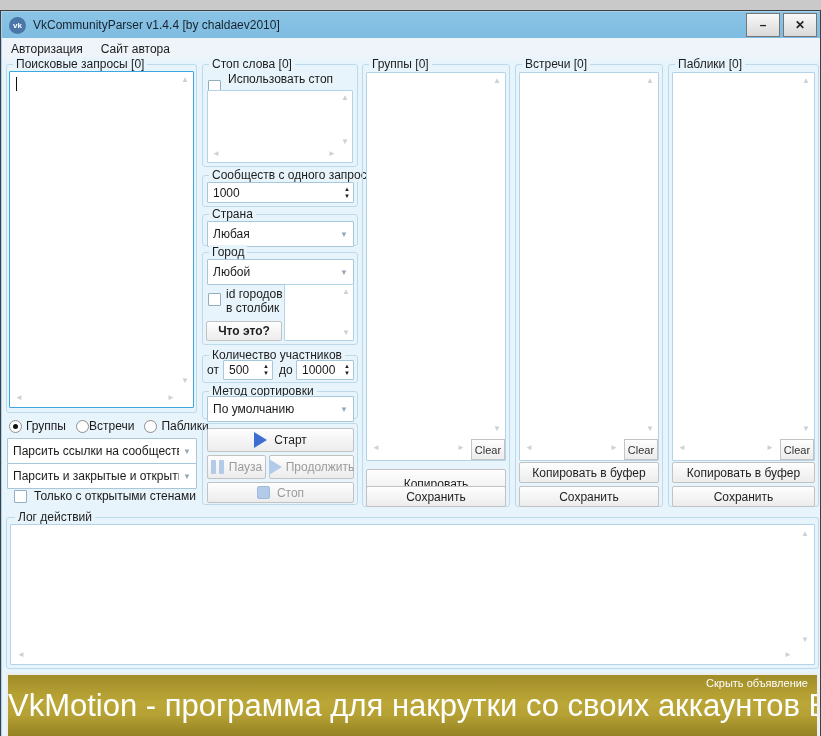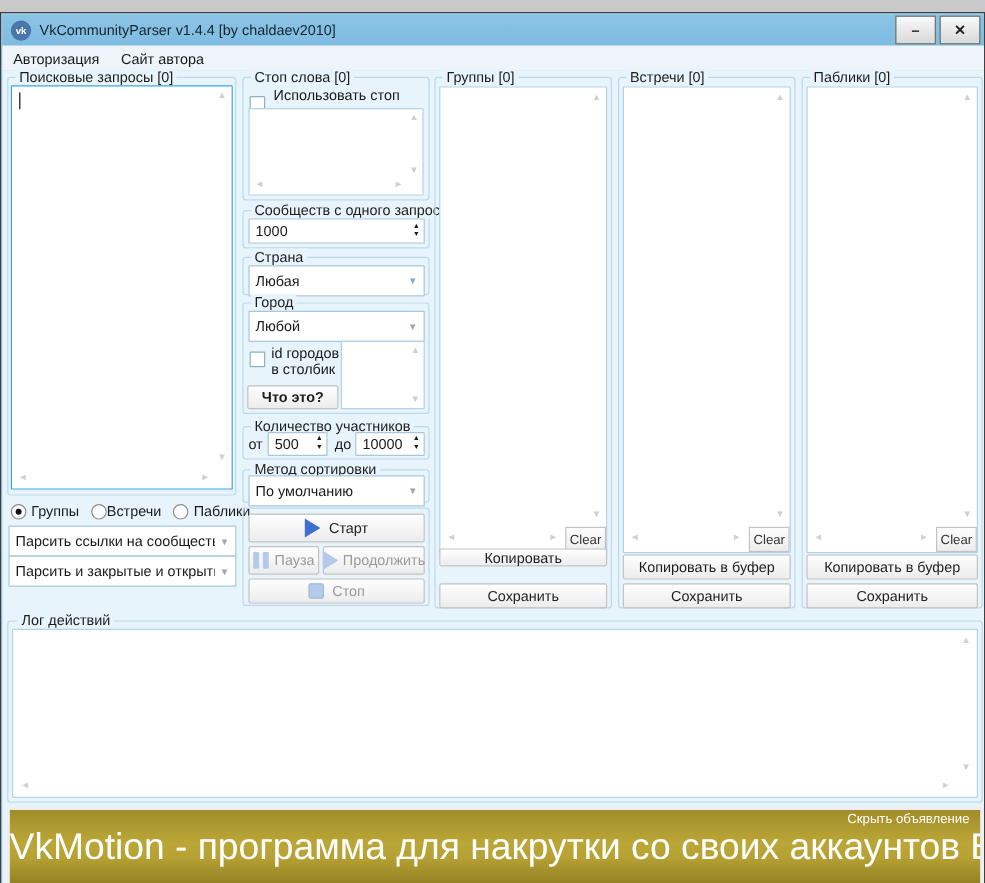--- a/index.html
+++ b/index.html
@@ -132,20 +132,24 @@
     </div>
 
     <div class="combo" style="left:5px; top:379px; width:190px; height:21px;">
       <span style="overflow:hidden; white-space:nowrap;">Парсить ссылки на сообщества</span>
       <span class="combo-arrow">▼</span>
     </div>
     <div class="combo" style="left:5px; top:404px; width:190px; height:21px;">
       <span style="overflow:hidden; white-space:nowrap;">Парсить и закрытые и открыты</span>
       <span class="combo-arrow">▼</span>
     </div>
+    <div class="hrow" style="left:12px; top:430px; gap:7px;">
+      <i class="check"></i>
+      <span>Только с открытыми стенами</span>
+    </div>
 
     <div class="group" style="left:200px; top:5px; width:156px; height:103px;">
       <span class="glabel">Стоп слова [0]</span>
       <div class="hrow" style="left:5px; top:7px; gap:7px;">
         <i class="check"></i>
         <span>Использовать стоп слова</span>
       </div>
       <div class="whitebox" style="left:4px; top:25px; width:146px; height:73px;">
         <span class="scrollarrow" style="top:3px; right:3px;">▲</span>
         <span class="scrollarrow" style="bottom:16px; right:3px;">▼</span>
@@ -242,21 +246,21 @@
 
     <div class="group" style="left:360px; top:5px; width:148px; height:443px;">
       <span class="glabel">Группы [0]</span>
       <div class="whitebox" style="left:3px; top:7px; right:3px; height:389px;">
         <span class="scrollarrow" style="top:4px; right:4px;">▲</span>
         <span class="scrollarrow" style="bottom:27px; right:4px;">▼</span>
         <span class="scrollarrow" style="bottom:8px; left:5px;">◄</span>
         <span class="scrollarrow" style="bottom:8px; right:40px;">►</span>
         <div class="clear-btn" style="right:0; bottom:0; width:34px; height:21px;">Clear</div>
       </div>
-      <div class="btn" style="left:3px; right:3px; top:392px; height:15px;">Копировать</div>
+      <div class="btn" style="left:3px; right:3px; top:404px; height:30px;">Копировать</div>
       <div class="btn" style="left:3px; right:3px; top:421px; height:21px;">Сохранить</div>
     </div>
 
     <div class="group" style="left:513px; top:5px; width:148px; height:443px;">
       <span class="glabel">Встречи [0]</span>
       <div class="whitebox" style="left:3px; top:7px; right:3px; height:389px;">
         <span class="scrollarrow" style="top:4px; right:4px;">▲</span>
         <span class="scrollarrow" style="bottom:27px; right:4px;">▼</span>
         <span class="scrollarrow" style="bottom:8px; left:5px;">◄</span>
         <span class="scrollarrow" style="bottom:8px; right:40px;">►</span>

